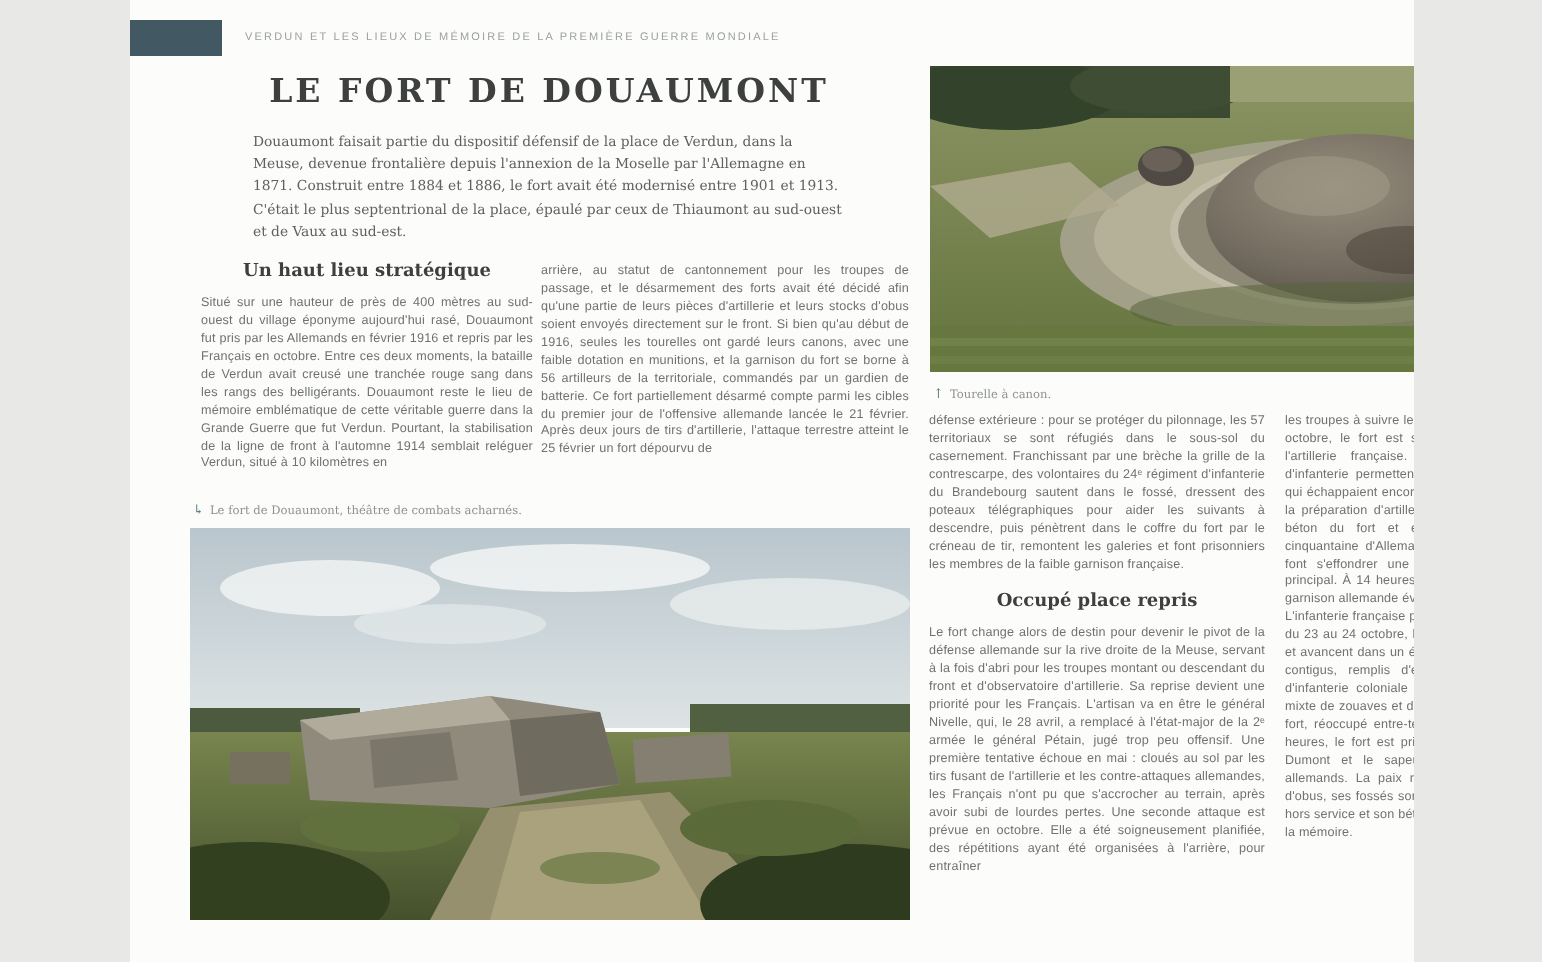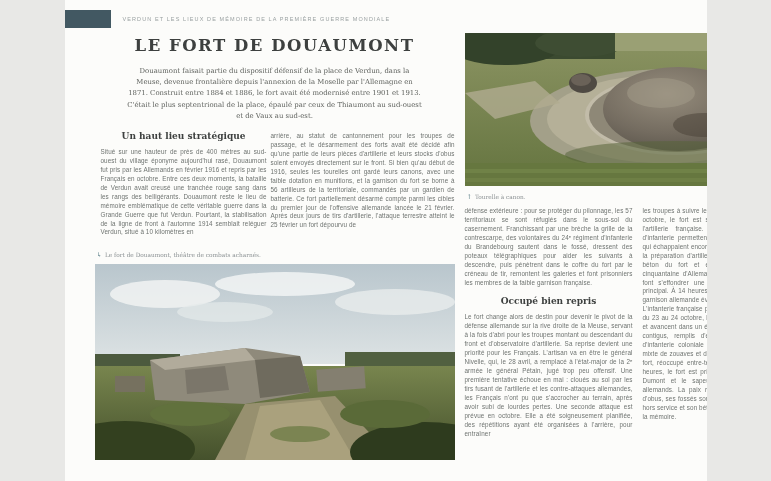--- a/index.html
+++ b/index.html
@@ -29,21 +29,20 @@
   .page-title {
     position: absolute; left: 30px; top: 36px; width: 360px;
     text-align: center;
     font-family: "DejaVu Serif", serif;
     font-weight: bold;
     font-size: 16.5px; letter-spacing: 1.5px;
     color: #3d403f;
   }
   .intro {
     position: absolute; left: 62px; top: 66px; width: 296px;
-    text-align: center;
     font-family: "DejaVu Serif", serif;
     font-size: 6.9px; line-height: 1.62;
     color: #5e615d;
   }
   .l-col1 { position: absolute; left: 36px;  top: 131px; width: 166px; }
   .l-col2 { position: absolute; left: 206px; top: 131px; width: 184px; }
   .section-heading {
     font-family: "DejaVu Serif", serif;
     font-weight: bold; font-size: 9px;
     color: #3d403f; text-align: center;
@@ -194,21 +193,21 @@
       <rect x="0" y="145" width="360" height="4" fill="#73854a" opacity="0.6"></rect>
     </svg>
   </figure>
 
   <p class="caption caption-right">
     <span class="arrow">↑</span><span>Tourelle à canon.</span>
   </p>
 
   <div class="r-col1">
     <p class="body-text">défense extérieure : pour se protéger du pilonnage, les 57 territoriaux se sont réfugiés dans le sous-sol du casernement. Franchissant par une brèche la grille de la contrescarpe, des volontaires du 24ᵉ régiment d'infanterie du Brandebourg sautent dans le fossé, dressent des poteaux télégraphiques pour aider les suivants à descendre, puis pénètrent dans le coffre du fort par le créneau de tir, remontent les galeries et font prisonniers les membres de la faible garnison française.</p>
-    <h2 class="sub-heading">Occupé bien repris</h2>
+    <h2 class="sub-heading">Occupé place repris</h2>
     <p class="body-text">Le fort change alors de destin pour devenir le pivot de la défense allemande sur la rive droite de la Meuse, servant à la fois d'abri pour les troupes montant ou descendant du front et d'observatoire d'artillerie. Sa reprise devient une priorité pour les Français. L'artisan va en être le général Nivelle, qui, le 28 avril, a remplacé à l'état-major de la 2ᵉ armée le général Pétain, jugé trop peu offensif. Une première tentative échoue en mai : cloués au sol par les tirs fusant de l'artillerie et les contre-attaques allemandes, les Français n'ont pu que s'accrocher au terrain, après avoir subi de lourdes pertes. Une seconde attaque est prévue en octobre. Elle a été soigneusement planifiée, des répétitions ayant été organisées à l'arrière, pour entraîner</p>
   </div>
 
   <div class="r-col2">
     <p class="body-text">les troupes à suivre le barrage roulant d'artillerie. À partir du 3 octobre, le fort est soumis à un véritable matraquage de l'artillerie française. Le 22, des simulacres d'attaque d'infanterie permettent de dévoiler les batteries allemandes qui échappaient encore au regard des Français et d'intensifier la préparation d'artillerie. Le 23, un obus de 400 perfore le béton du fort et explose dans l'infirmerie, tuant une cinquantaine d'Allemands. Dix minutes après, d'autres obus font s'effondrer une casemate, puis la voûte du couloir principal. À 14 heures, l'éclairage est coupé. À 18 heures, la garnison allemande évacue le fort.</p>
     <p class="body-text">L'infanterie française peut alors monter à l'assaut. Dans la nuit du 23 au 24 octobre, les bataillons sortent de leurs tranchées et avancent dans un épais brouillard entre les cratères d'obus contigus, remplis d'eau et de boue. C'est le régiment d'infanterie coloniale du Maroc, épaulé par le 4ᵉ régiment mixte de zouaves et de tirailleurs qui est chargé de prendre le fort, réoccupé entre-temps par une faible garnison. Vers 15 heures, le fort est pris. À eux seuls, le maître ouvrier Paul Dumont et le sapeur Jean Ygon capturent 44 soldats allemands. La paix revenue, le fort est criblé de cratères d'obus, ses fossés sont défigurés, la moitié des tourelles sont hors service et son béton est fissuré. L'Histoire cède la place à la mémoire.</p>
   </div>
 
   <div class="folio-num">61</div>
   <div class="folio-tab"></div>

